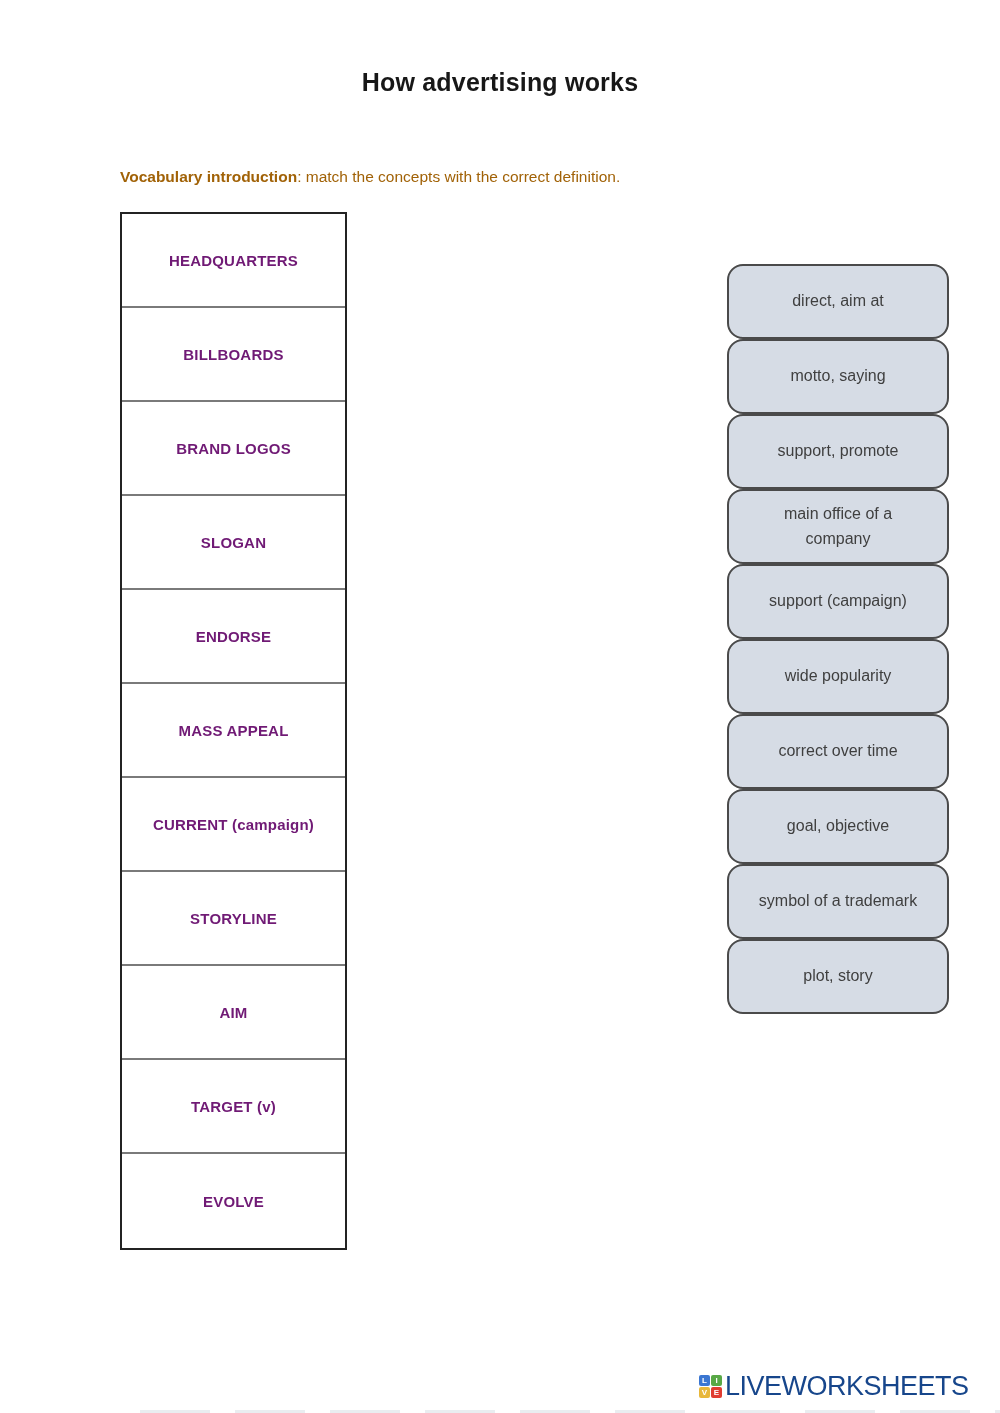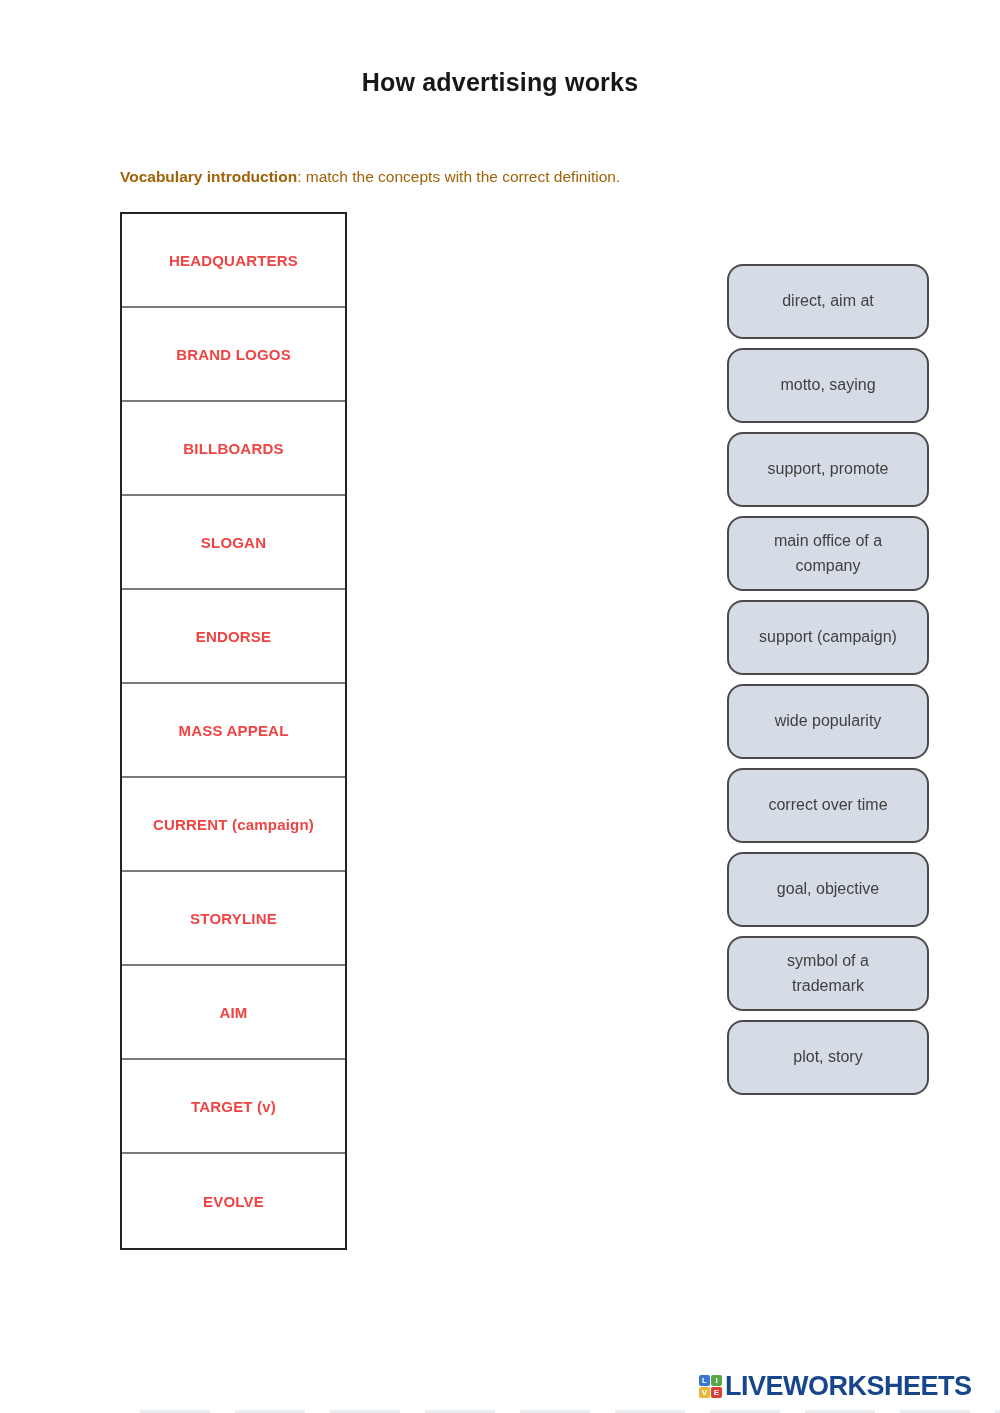--- a/index.html
+++ b/index.html
@@ -35,37 +35,36 @@
     background:#ffffff;
   }
   .concept-cell{
     height:94px;
     display:flex;
     align-items:center;
     justify-content:center;
     text-align:center;
     font-size:15px;
     font-weight:700;
-    color:#ef4444;
+    color:#701a75;
     border-bottom:2px solid #7a7a7a;
     padding:0 8px;
     box-sizing:border-box;
     letter-spacing:0.2px;
   }
   .concept-cell:last-child{border-bottom:none;}
   .definitions{
     position:absolute;
     top:264px;left:727px;
     width:222px;
   }
   .def-box{
     box-sizing:border-box;
-    width:202px;
+    width:222px;
     min-height:75px;
-    margin-bottom:9px;
     background:#d6dce5;
     border:2px solid #4a4a4a;
     border-radius:16px;
     display:flex;
     align-items:center;
     justify-content:center;
     text-align:center;
     font-size:16px;
     line-height:1.55;
     color:#3f3f3f;
@@ -90,21 +89,21 @@
     color:#ffffff;
     font-size:8px;
     font-weight:700;
     display:flex;
     align-items:center;
     justify-content:center;
     line-height:1;
   }
   .logo-text{
     font-size:27px;
-    font-weight:700;
+    font-weight:400;
     color:#17468b;
     letter-spacing:-0.5px;
     white-space:nowrap;
   }
   .bottom-edge{
     position:absolute;
     left:140px;right:0;bottom:0;
     height:3px;
     background:repeating-linear-gradient(90deg,#e9edf0 0 70px,transparent 70px 95px);
   }
@@ -113,22 +112,22 @@
 <body>
 
 <div class="page">
 
   <div class="title">How advertising works</div>
 
   <div class="instruction"><b>Vocabulary introduction</b><span>: match the concepts with the correct definition.</span></div>
 
   <div class="concept-table">
     <div class="concept-cell">HEADQUARTERS</div>
+    <div class="concept-cell">BILLBOARDS</div>
     <div class="concept-cell">BRAND LOGOS</div>
-    <div class="concept-cell">BILLBOARDS</div>
     <div class="concept-cell">SLOGAN</div>
     <div class="concept-cell">ENDORSE</div>
     <div class="concept-cell">MASS APPEAL</div>
     <div class="concept-cell">CURRENT (campaign)</div>
     <div class="concept-cell">STORYLINE</div>
     <div class="concept-cell">AIM</div>
     <div class="concept-cell">TARGET (v)</div>
     <div class="concept-cell">EVOLVE</div>
   </div>
 

